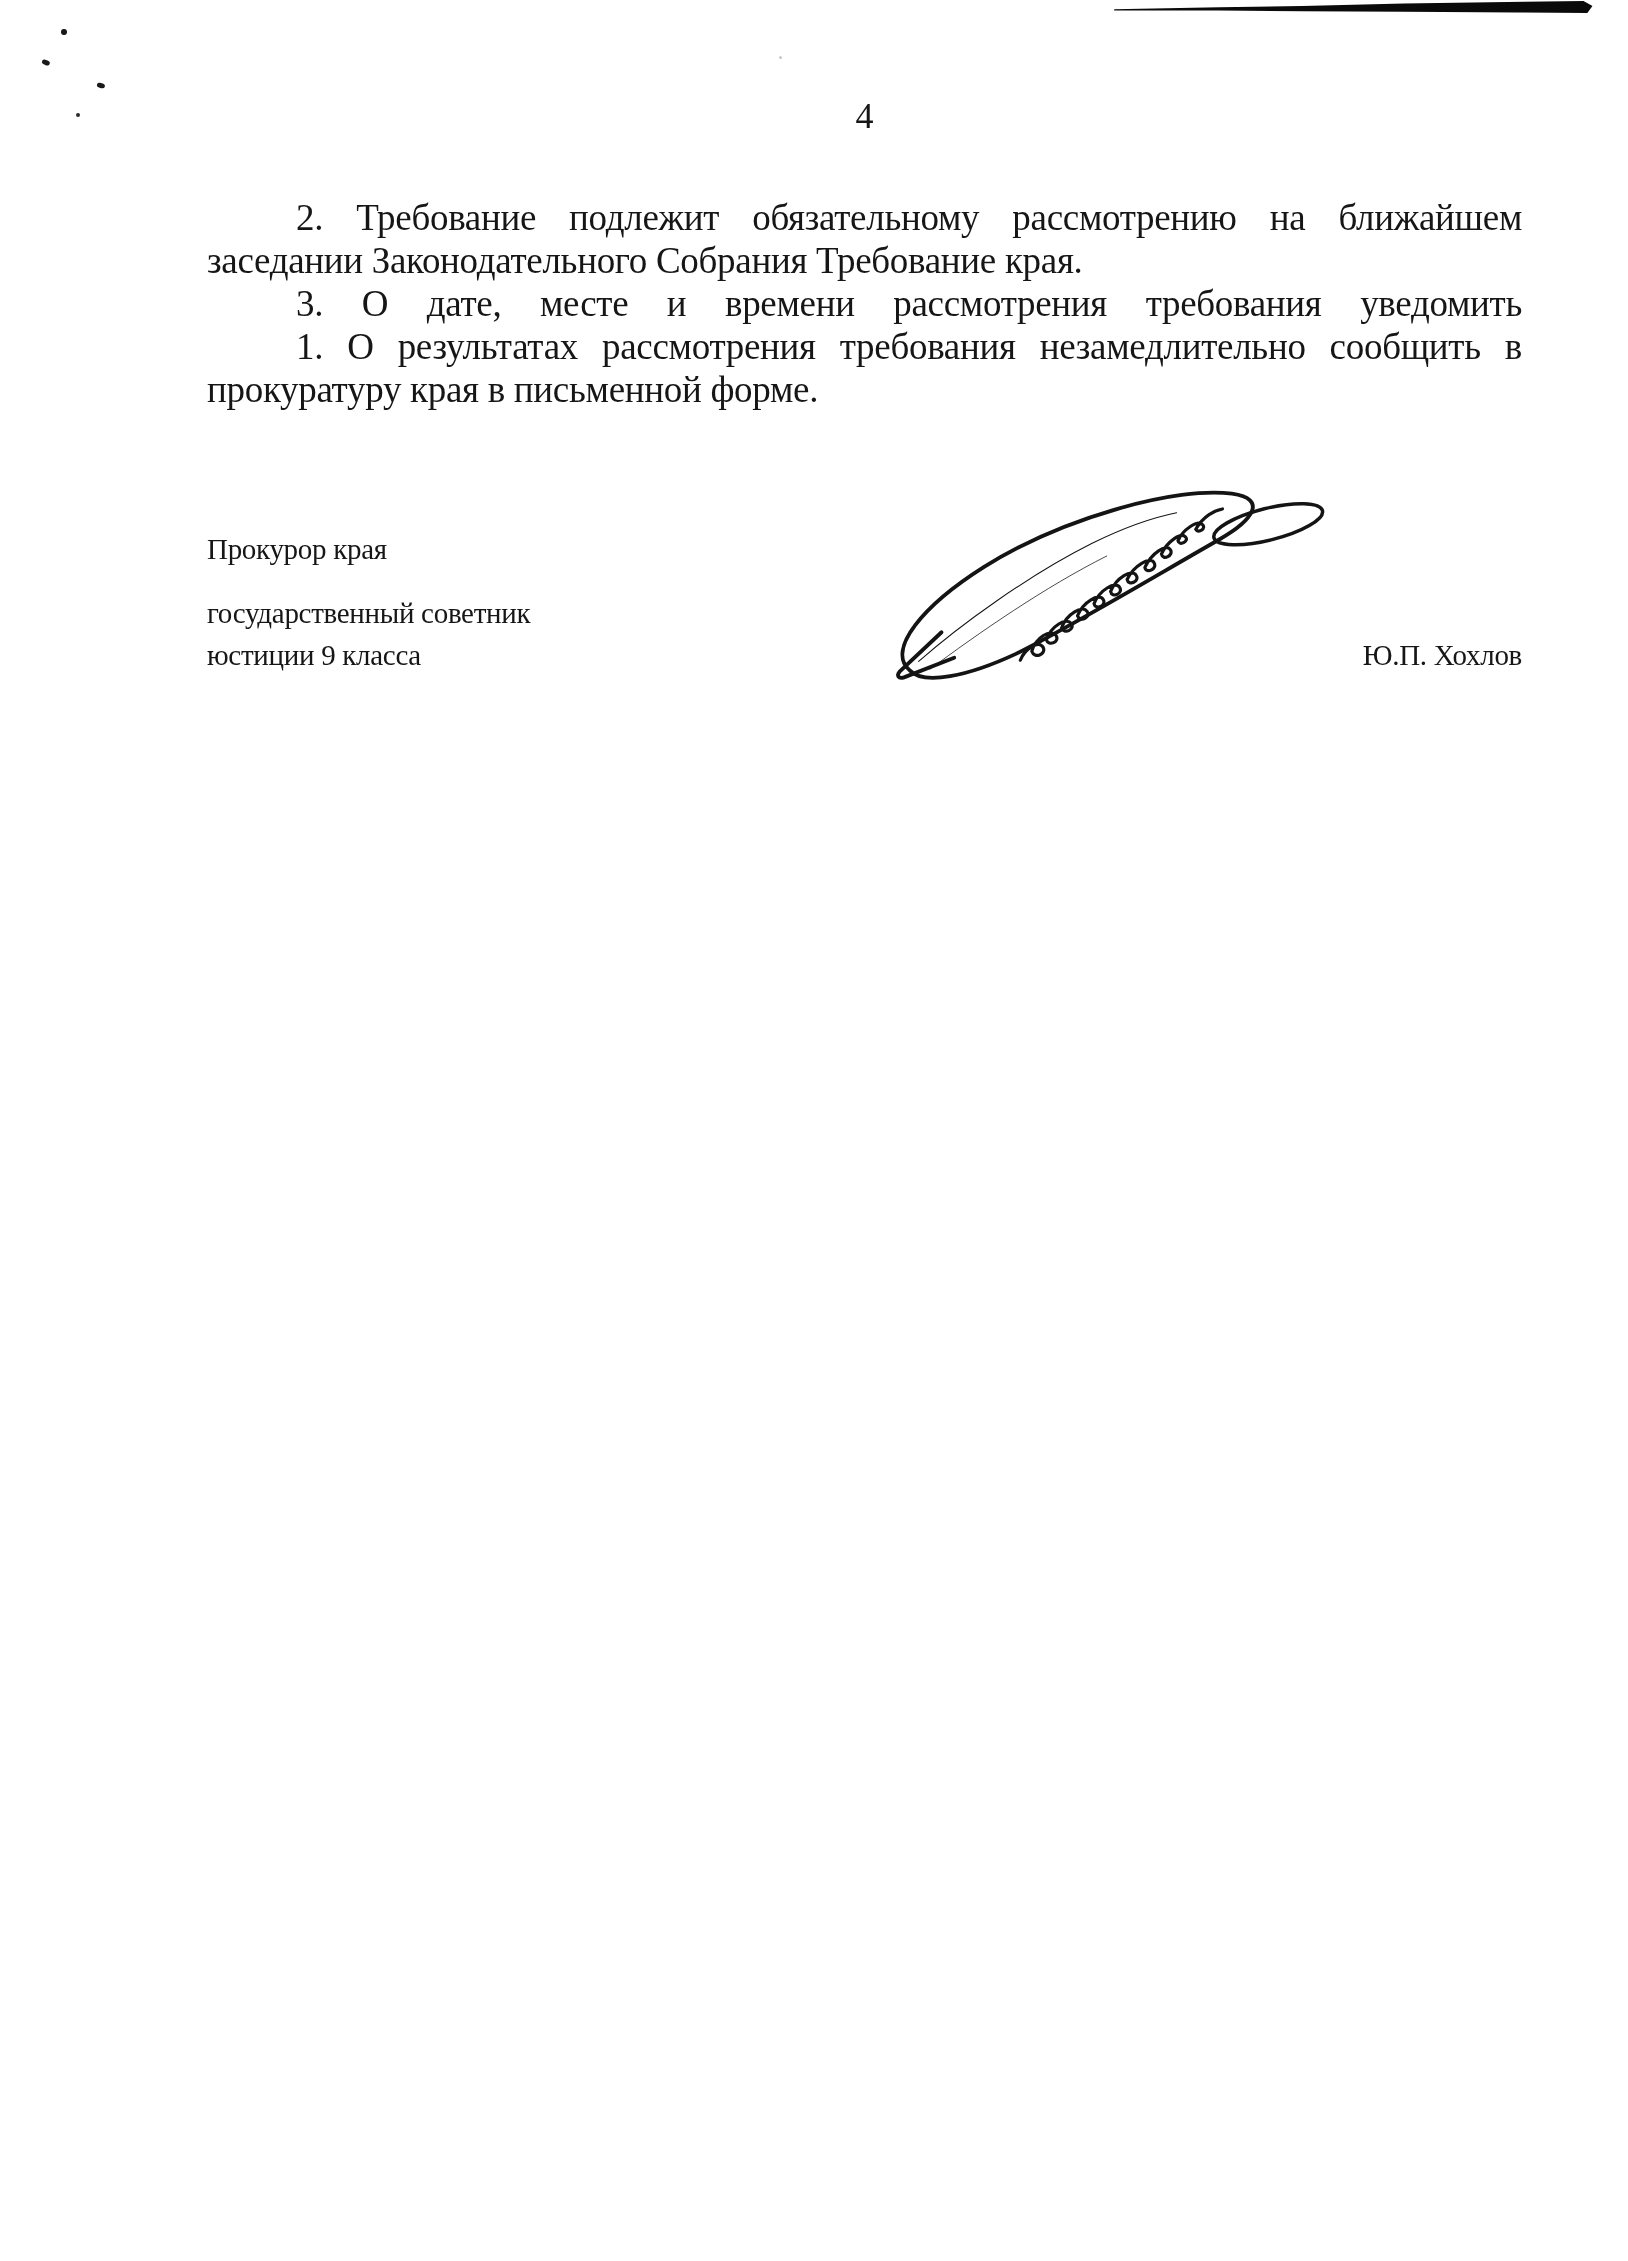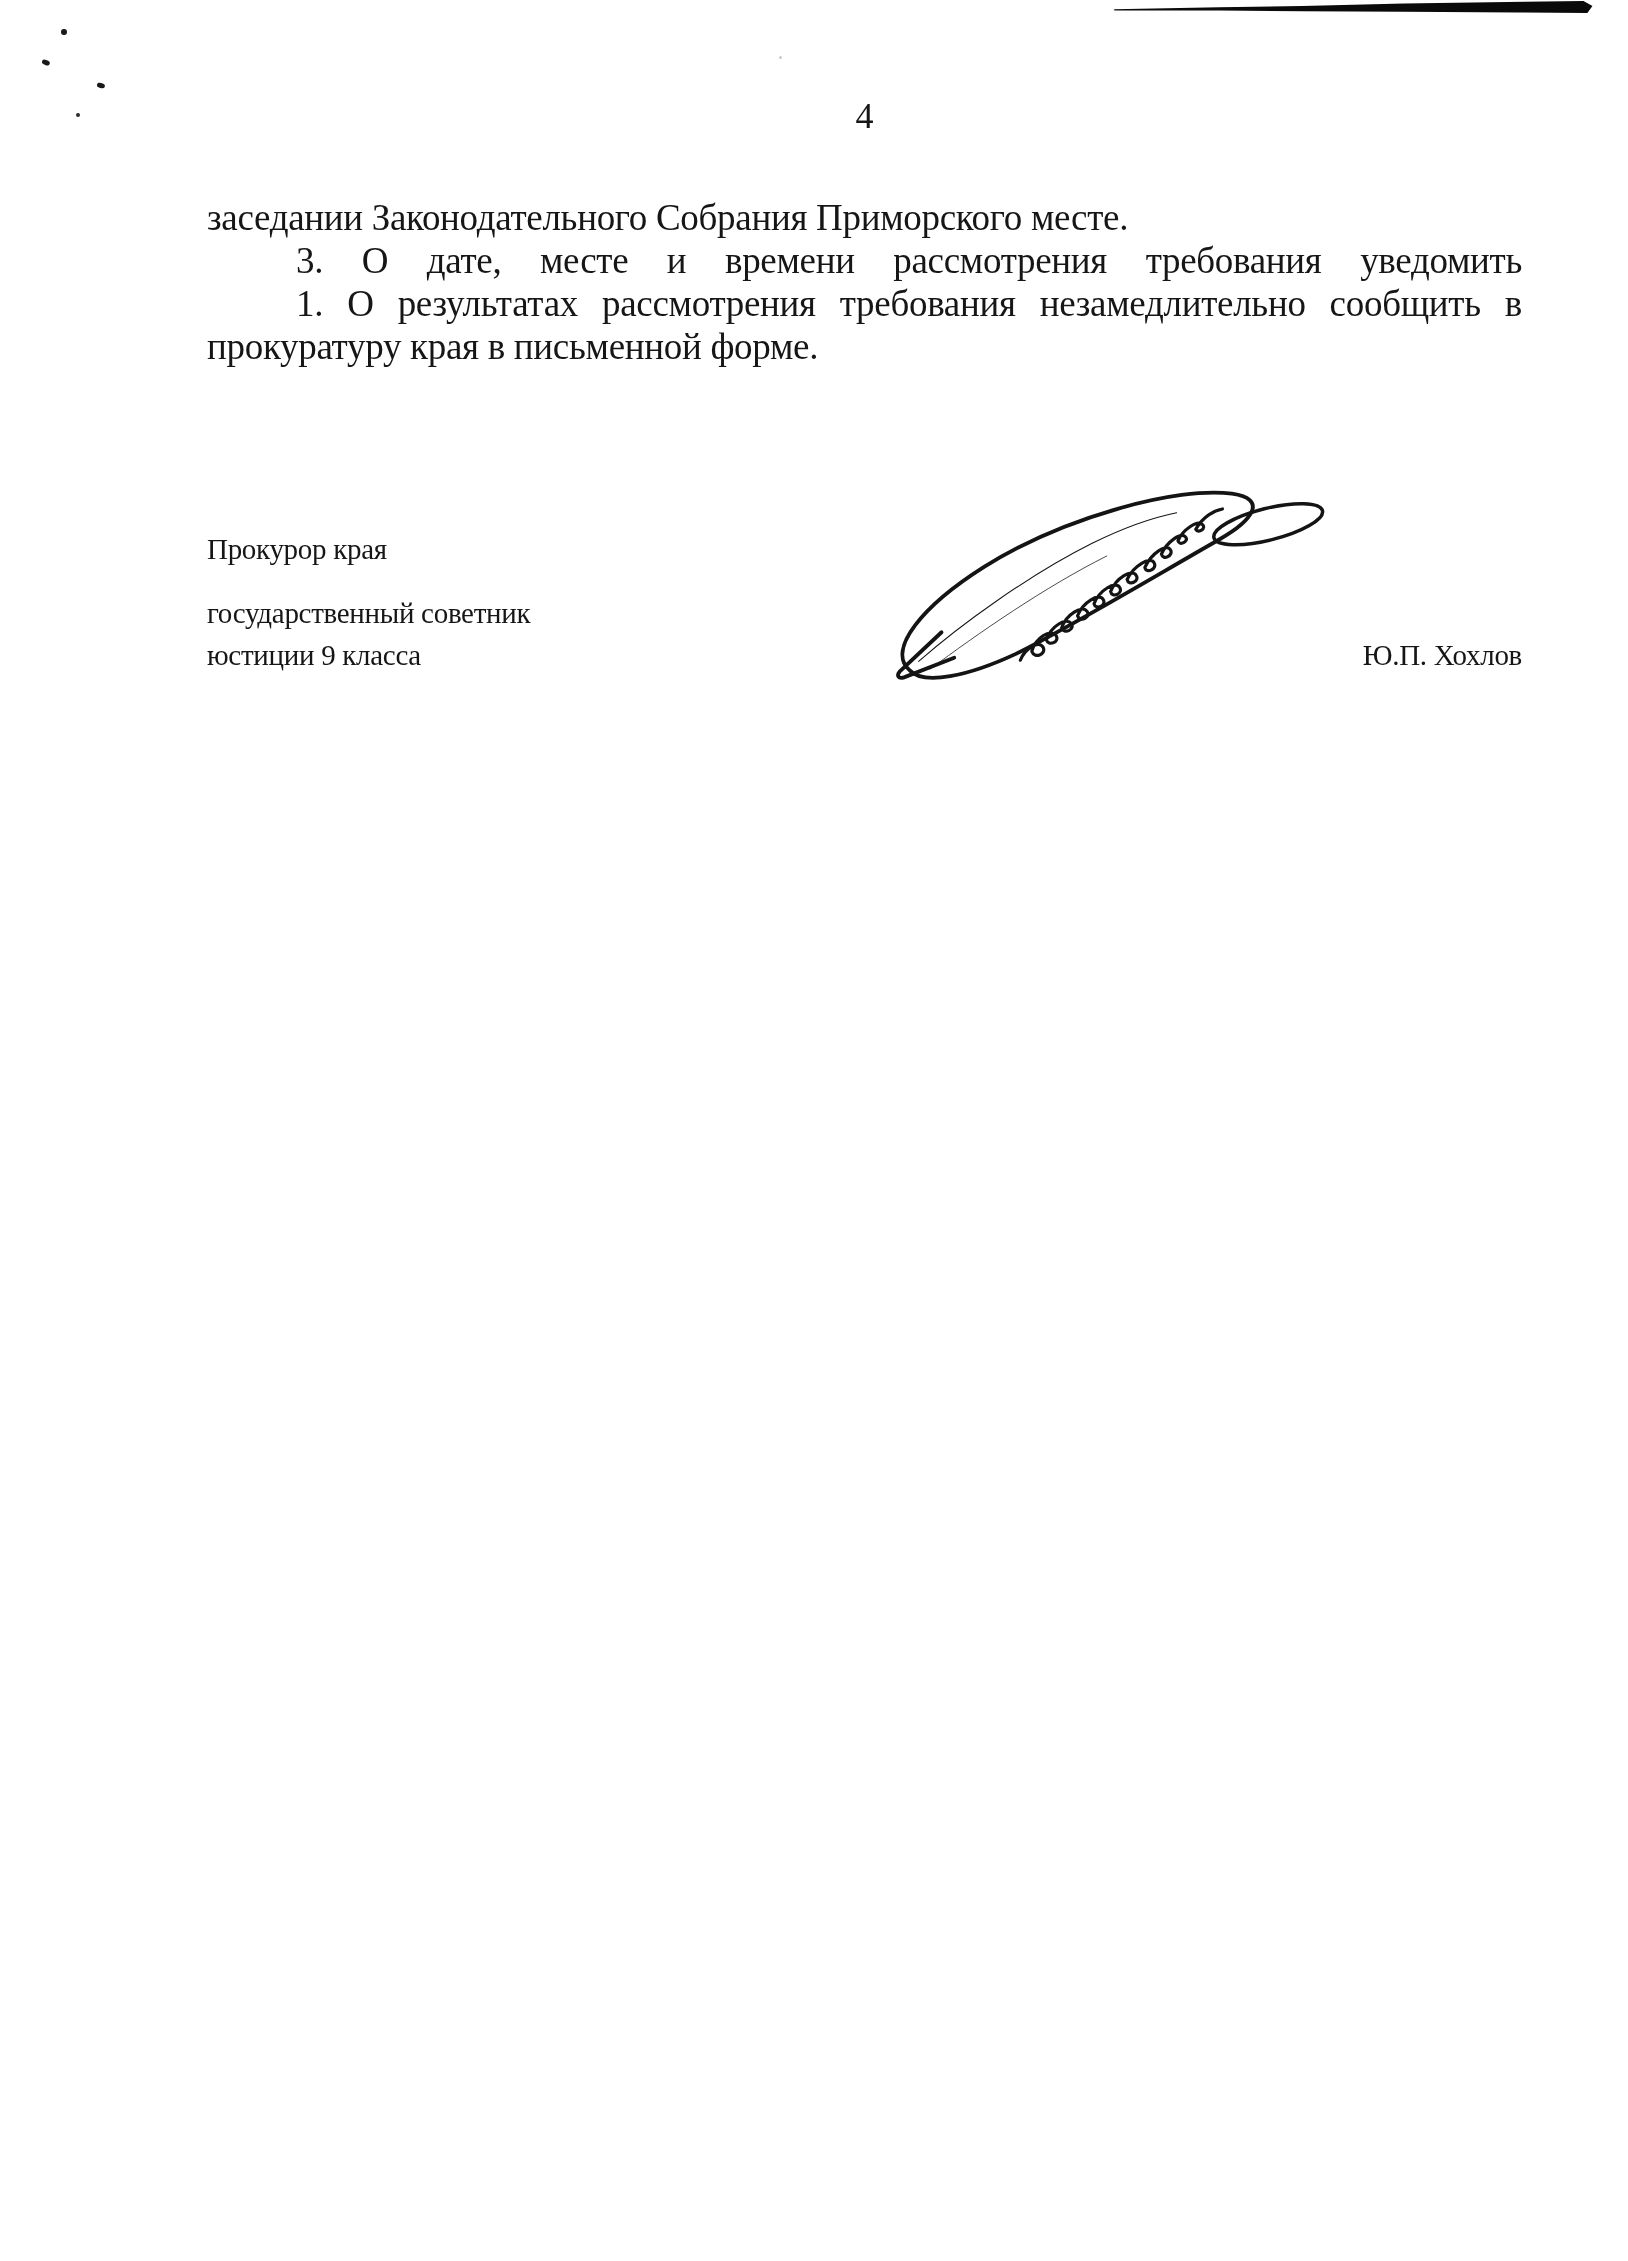--- a/index.html
+++ b/index.html
@@ -64,21 +64,22 @@
 </svg>
 <div id="speck1" class="speck"></div>
 <div id="speck2" class="speck"></div>
 <div id="speck3" class="speck"></div>
 <div id="speck4" class="speck"></div>
 <div id="speck5" class="speck"></div>
 
 <div class="page-number">4</div>
 
 <div class="body-text">
-  <div class="line plast">заседании Законодательного Собрания Приморского месте.</div>
+  <div class="line first">2. Требование подлежит обязательному рассмотрению на ближайшем</div>
+  <div class="line plast">заседании Законодательного Собрания Требование края.</div>
   <div class="line first">3. О дате, месте и времени рассмотрения требования уведомить</div>
   <div class="line first">1. О результатах рассмотрения требования незамедлительно сообщить в</div>
   <div class="line plast">прокуратуру края в письменной форме.</div>
 </div>
 
 <div id="sig-pos" class="sig-line">Прокурор края</div>
 <div id="sig-rank1" class="sig-line">государственный советник</div>
 <div id="sig-rank2" class="sig-line">юстиции 9 класса</div>
 <div id="sig-name" class="sig-line">Ю.П. Хохлов</div>
 

